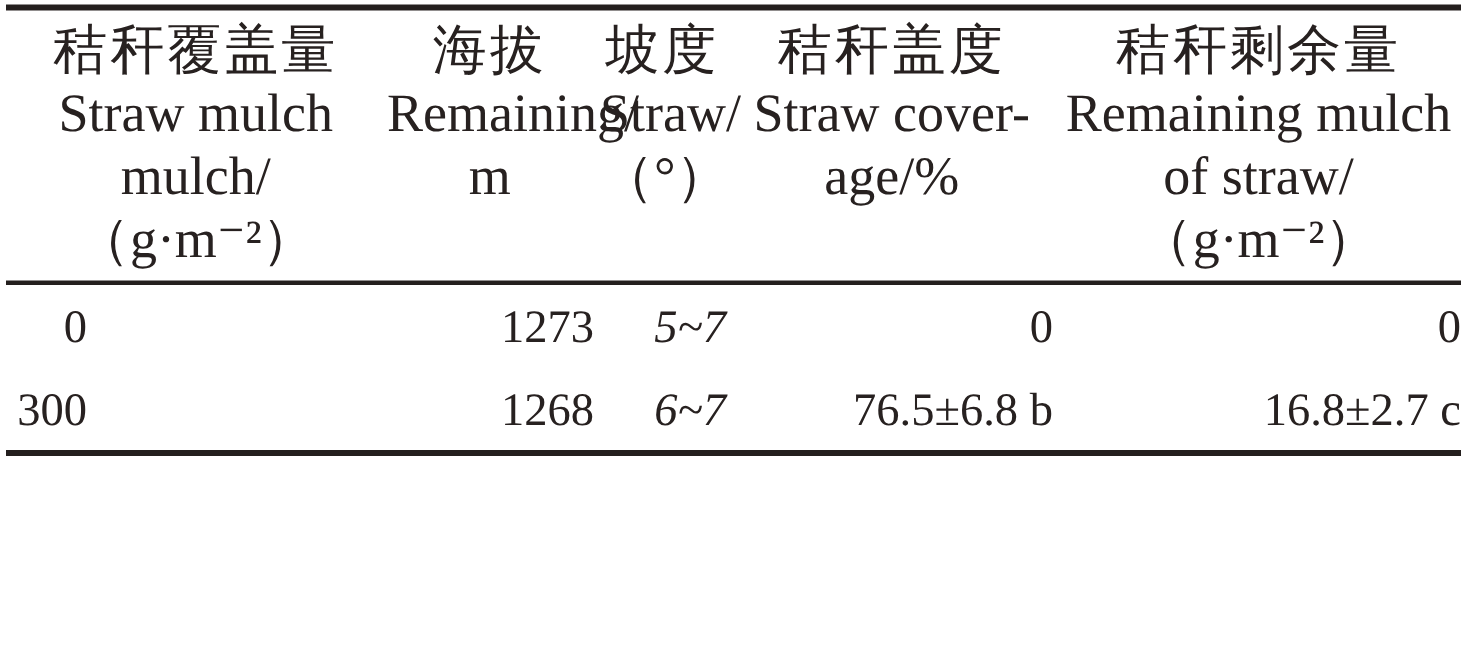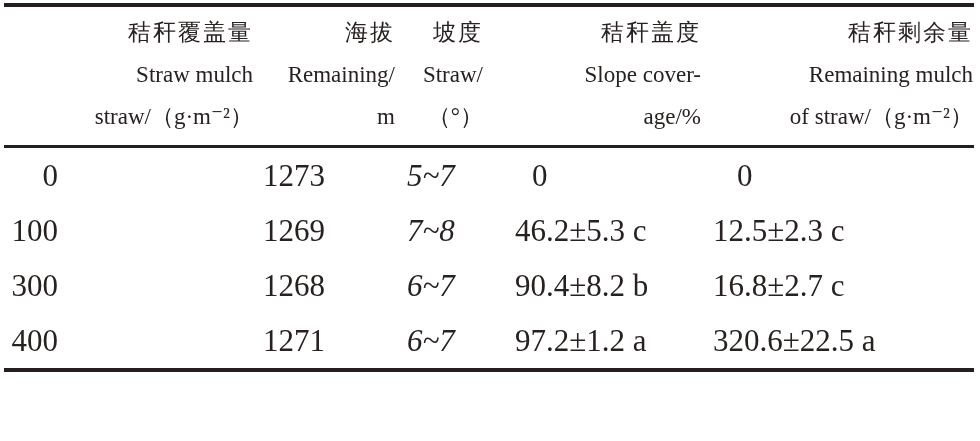--- a/index.html
+++ b/index.html
@@ -26,43 +26,44 @@
   }
   col.w0 { width: 250px; }
   col.w1 { width: 142px; }
   col.w2 { width: 88px;  }
   col.w3 { width: 218px; }
   col.w4 { width: 272px; }
 
   thead th {
     border-bottom: 3px solid #241f1e;
     font-weight: 400;
-    text-align: right;
+    text-align: center;
     vertical-align: top;
     padding-top: 5px;
     padding-bottom: 7px;
-    font-size: 23px;
+    font-size: 36px;
     line-height: 42px;
   }
   thead th .zh { letter-spacing: 2px; }
   thead th .en { letter-spacing: 0; }
 
   th.c0 { padding-left: 4px; }
   th.c1 { padding-left: 4px; }
   th.c2 { padding-left: 4px; }
   th.c3 { padding-left: 4px; }
   th.c4 { padding-left: 3px; }
 
   tbody td {
     font-size: 31px;
     height: 55px;
     padding: 0;
     vertical-align: middle;
     line-height: 1;
     white-space: nowrap;
+    text-align: right;
   }
   td.c0 { text-align: right; padding-right: 196px; }
   td.c1 { padding-left: 9px;  }
   td.c2 { padding-left: 11px; font-style: italic; }
   td.c3 { padding-left: 31px; }
   td.c4 { padding-left: 11px; }
   td.c3.zero { padding-left: 48px; }
   td.c4.zero { padding-left: 35px; }
 </style>
 </head>
@@ -75,68 +76,54 @@
         <col class="w1">
         <col class="w2">
         <col class="w3">
         <col class="w4">
     </colgroup>
     <thead>
       <tr id="head-row">
           <th class="c0">
             <div class="zh">秸秆覆盖量</div>
             <div class="en">Straw mulch</div>
-            <div class="en">straw/（g·m⁻²）</div>
+            <div class="en">mulch/（g·m⁻²）</div>
           </th>
           <th class="c1">
             <div class="zh">海拔</div>
             <div class="en">Remaining/</div>
             <div class="en">m</div>
           </th>
           <th class="c2">
             <div class="zh">坡度</div>
             <div class="en">Straw/</div>
             <div class="en">（°）</div>
           </th>
           <th class="c3">
             <div class="zh">秸秆盖度</div>
-            <div class="en">Slope cover-</div>
+            <div class="en">Straw cover-</div>
             <div class="en">age/%</div>
           </th>
           <th class="c4">
             <div class="zh">秸秆剩余量</div>
             <div class="en">Remaining mulch</div>
             <div class="en">of straw/（g·m⁻²）</div>
           </th>
         </tr>
     </thead>
     <tbody id="body-rows">
         <tr>
           <td class="c0 zero">0</td>
           <td class="c1">1273</td>
           <td class="c2">5~7</td>
           <td class="c3 zero">0</td>
           <td class="c4 zero">0</td>
         </tr>
         <tr>
-          <td class="c0">100</td>
-          <td class="c1">1269</td>
-          <td class="c2">7~8</td>
-          <td class="c3">46.2±5.3 c</td>
-          <td class="c4">12.5±2.3 c</td>
-        </tr>
-        <tr>
           <td class="c0">300</td>
           <td class="c1">1268</td>
           <td class="c2">6~7</td>
-          <td class="c3">90.4±8.2 b</td>
+          <td class="c3">76.5±6.8 b</td>
           <td class="c4">16.8±2.7 c</td>
-        </tr>
-        <tr>
-          <td class="c0">400</td>
-          <td class="c1">1271</td>
-          <td class="c2">6~7</td>
-          <td class="c3">97.2±1.2 a</td>
-          <td class="c4">320.6±22.5 a</td>
         </tr>
       </tbody>
   </table>
 </div>
 
 </body></html>

